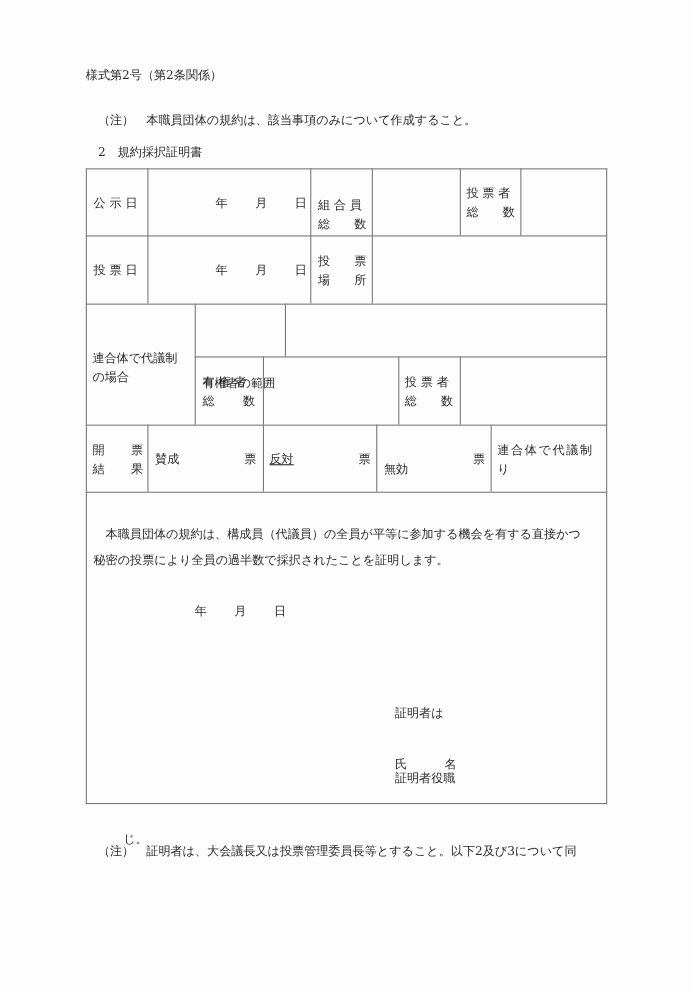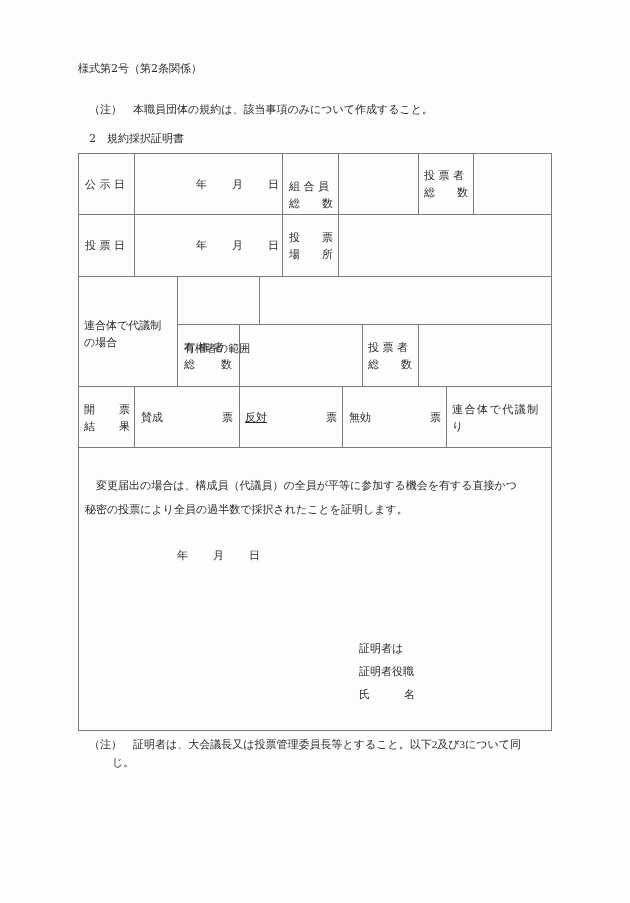--- a/index.html
+++ b/index.html
@@ -118,33 +118,33 @@
     </span>
   <span class="spread">
       <span>結</span>
       <span>果</span>
     </span>
 </div>
 <div class="cell-label" style="left:141px;top:409px;">賛成</div>
 <div class="cell-label" style="left:222px;top:409px;">票</div>
 <div class="cell-label" style="left:245px;top:409px;text-decoration:underline;">反対</div>
 <div class="cell-label" style="left:326px;top:409px;">票</div>
-<div class="cell-label" style="left:349px;top:409px;font-family:Liberation Serif, serif;">無効</div>
+<div class="cell-label" style="left:349px;top:419px;font-family:Liberation Serif, serif;">無効</div>
 <div class="cell-label" style="left:430px;top:409px;">票</div>
 <div class="cell-label stack" style="left:452px;top:401px;letter-spacing:1.5px;">
   <span>連合体で代議制</span>
   <span>り</span>
 </div>
 
-<div class="abs" style="left:96px;top:478px;">変更届出の場合は、構成員（代議員）の全員が平等に参加する機会を有する直接かつ</div>
+<div class="abs" style="left:96px;top:478px;">本職員団体の規約は、構成員（代議員）の全員が平等に参加する機会を有する直接かつ</div>
 <div class="abs" style="left:85px;top:502px;">秘密の投票により全員の過半数で採択されたことを証明します。</div>
 <div class="abs" style="left:177px;top:548px;">年</div>
 <div class="abs" style="left:213px;top:548px;">月</div>
 <div class="abs" style="left:249px;top:548px;">日</div>
 <div class="abs" style="left:359px;top:641px;">証明者は</div>
-<div class="abs" style="left:359px;top:664px;">証明者役職</div>
+<div class="abs" style="left:359px;top:700px;">証明者役職</div>
 <div class="abs" style="left:359px;top:687px;width:56px;display:flex;justify-content:space-between;">
   <span>氏</span>
   <span>名</span>
 </div>
 
-<div class="abs" style="left:89px;top:737px;font-family:Liberation Serif, serif;">（注）　証明者は、大会議長又は投票管理委員長等とすること。以下2及び3について同</div>
+<div class="abs" style="left:89px;top:766px;">（注）　証明者は、大会議長又は投票管理委員長等とすること。以下2及び3について同</div>
 <div class="abs" style="left:112px;top:755px;">じ。</div>
 
 </body></html>

